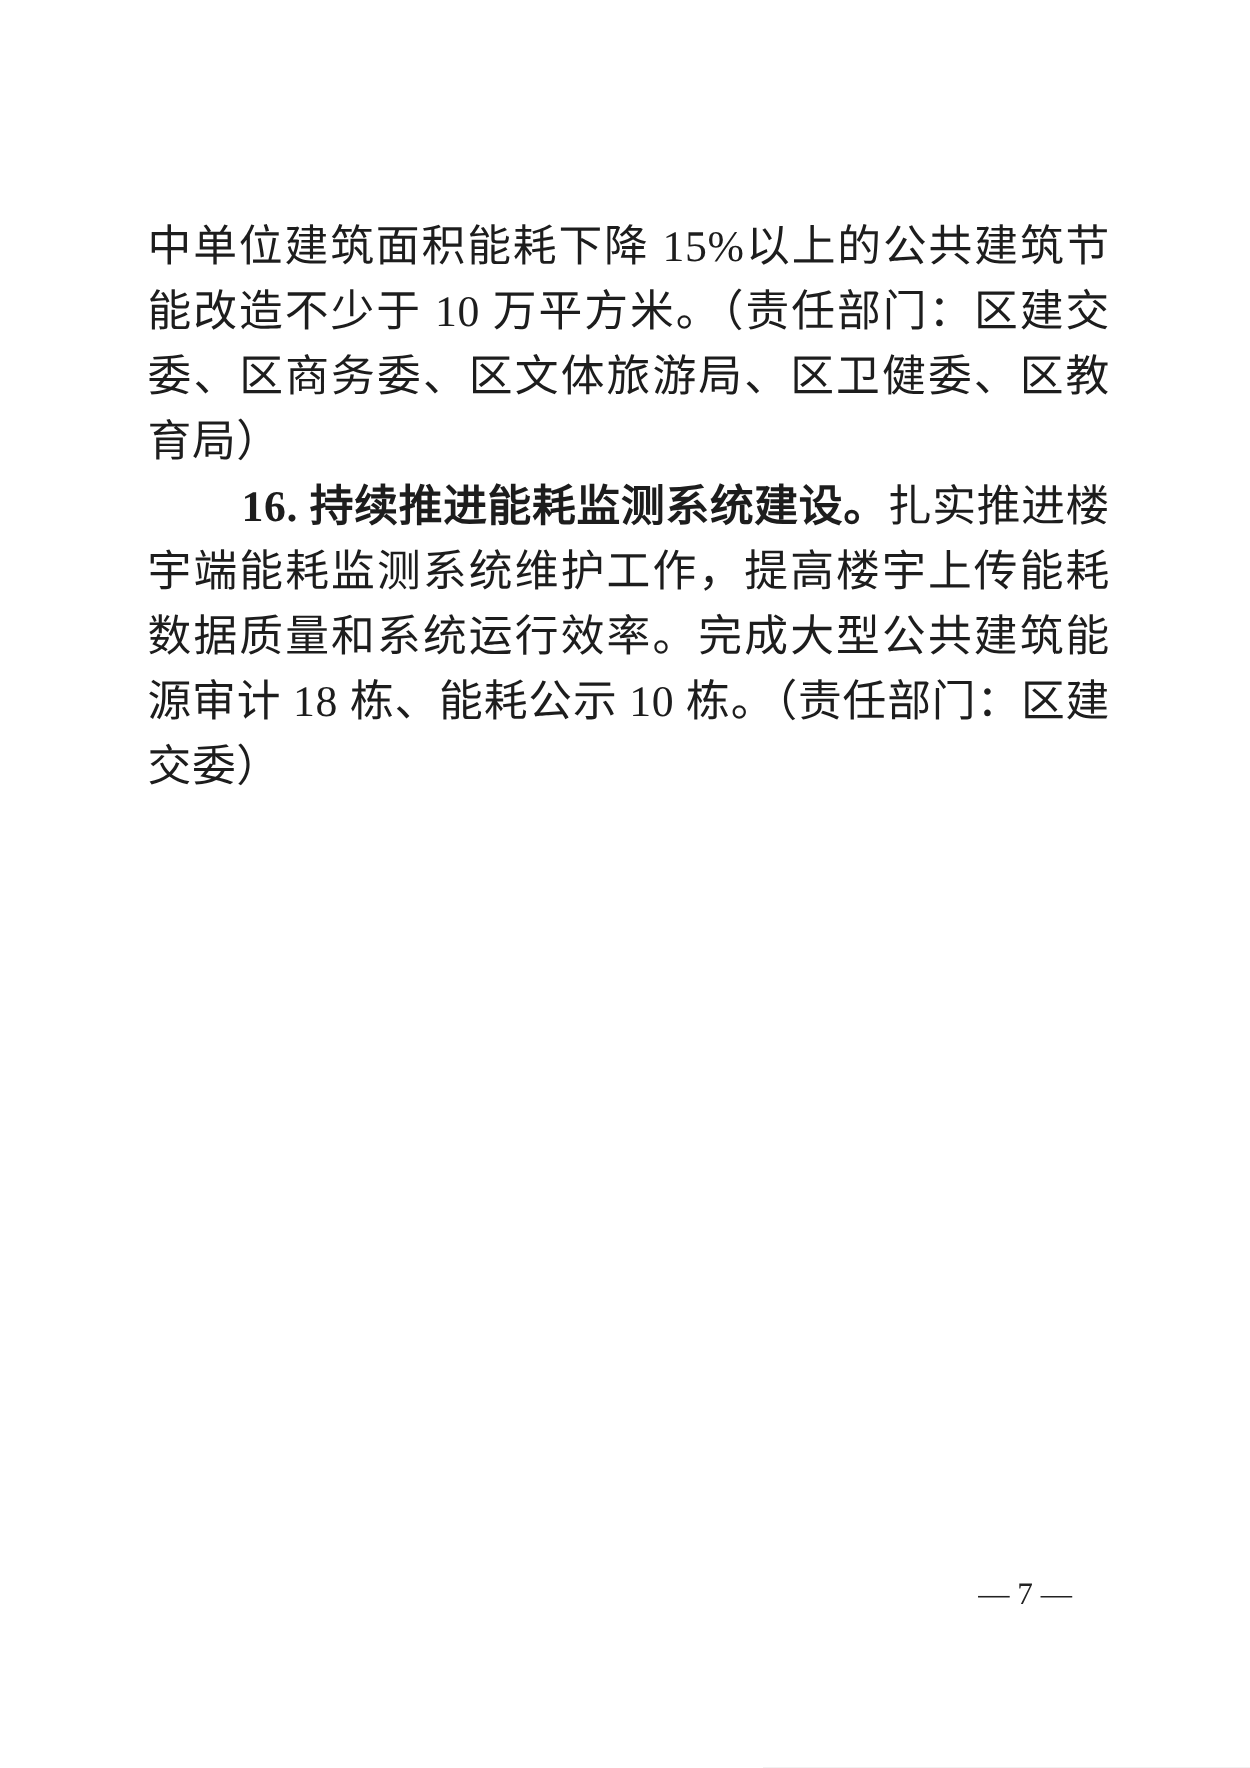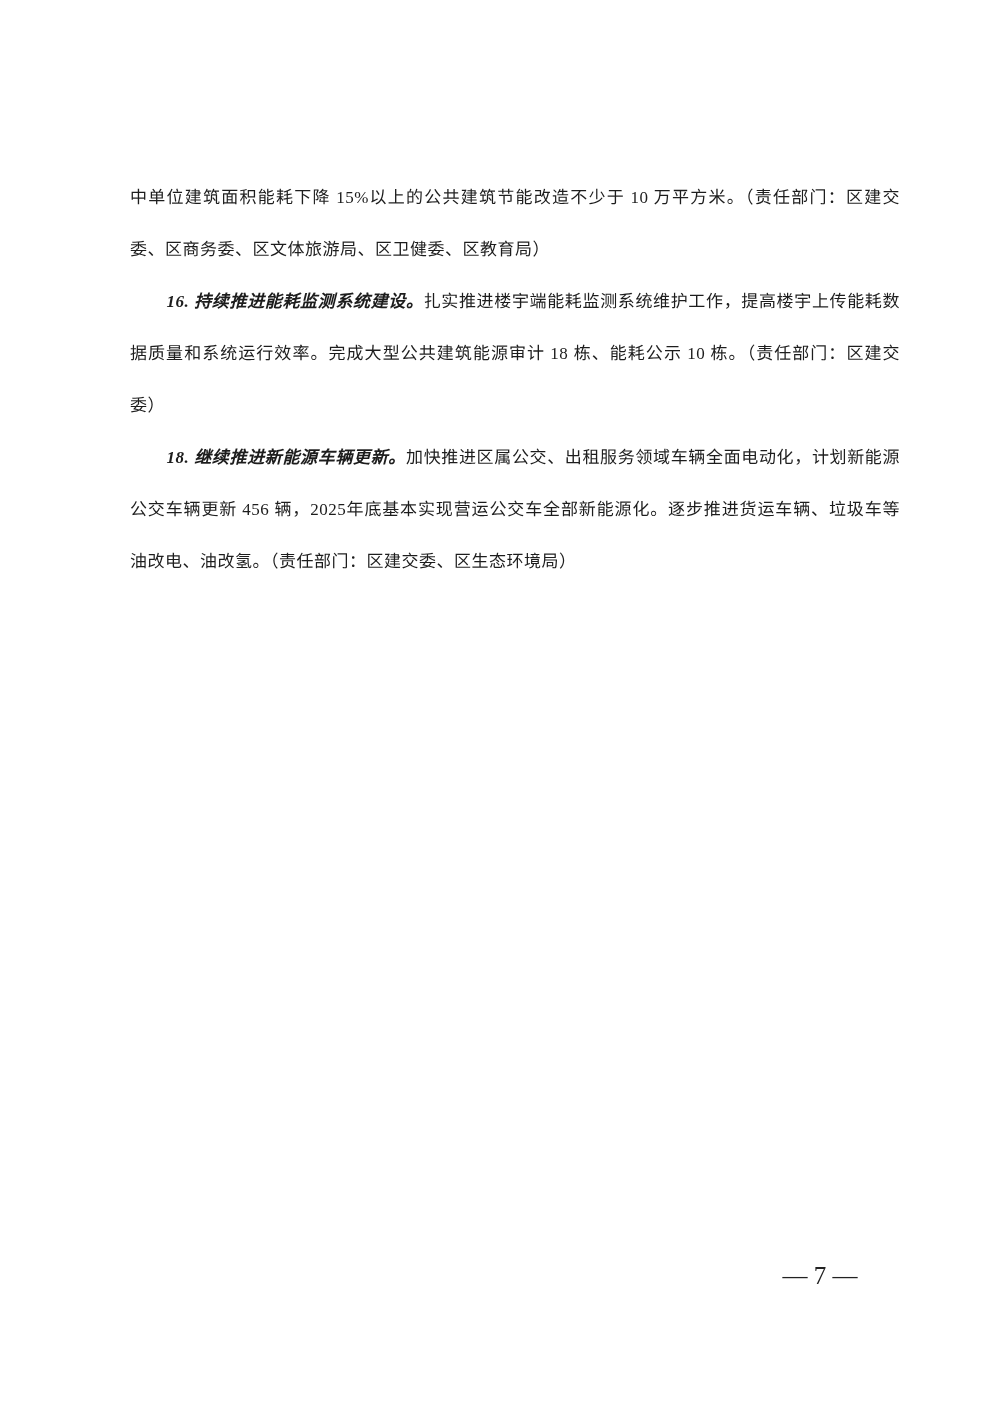--- a/index.html
+++ b/index.html
@@ -14,38 +14,36 @@
     margin: 0 auto;
     background: #ffffff;
     overflow: hidden;
     font-family: "Liberation Serif", "DejaVu Serif", serif;
   }
   .content {
     position: absolute;
     left: 118px;
     top: 172px;
     width: 770px;
-    font-size: 17px;
+    font-size: 35px;
     line-height: 52px;
     color: #1d1d1d;
     text-align: justify;
     letter-spacing: 0.5px;
-    margin-left: 12px;
   }
   .para {
     margin: 0;
     padding: 0;
     text-indent: 2.15em;
   }
   .para.flush {
     text-indent: 0;
   }
   .lead {
     font-weight: 700;
-    font-style: italic;
   }
   .section-heading {
     font-weight: 700;
   }
   .footer {
     position: absolute;
     top: 1260px;
     left: 820px;
     transform: translateX(-50%);
     font-size: 25px;
@@ -61,20 +59,19 @@
 <div class="page">
 
   <div class="content">
 
     <p class="para flush"><span class="lead"></span><span>中单位建筑面积能耗下降 15%以上的公共建筑节能改造不少于 10 万平方米。（责任部门：区建交委、区商务委、区文体旅游局、区卫健委、区教育局）</span></p>
 
     <p class="para"><span class="lead">16. 持续推进能耗监测系统建设。</span><span>扎实推进楼宇端能耗监测系统维护工作，提高楼宇上传能耗数据质量和系统运行效率。完成大型公共建筑能源审计 18 栋、能耗公示 10 栋。（责任部门：区建交委）</span></p>
 
 
 
-    <p class="para"><span class="lead">18. 继续推进新能源车辆更新。</span><span>加快推进区属公交、出租服务领域车辆全面电动化，计划新能源公交车辆更新 456 辆，2025年底基本实现营运公交车全部新能源化。逐步推进货运车辆、垃圾车等油改电、油改氢。（责任部门：区建交委、区生态环境局）</span></p>
 
 
   </div>
 
   <div class="footer">— 7 —</div>
 
 </div>
 
 </body></html>

